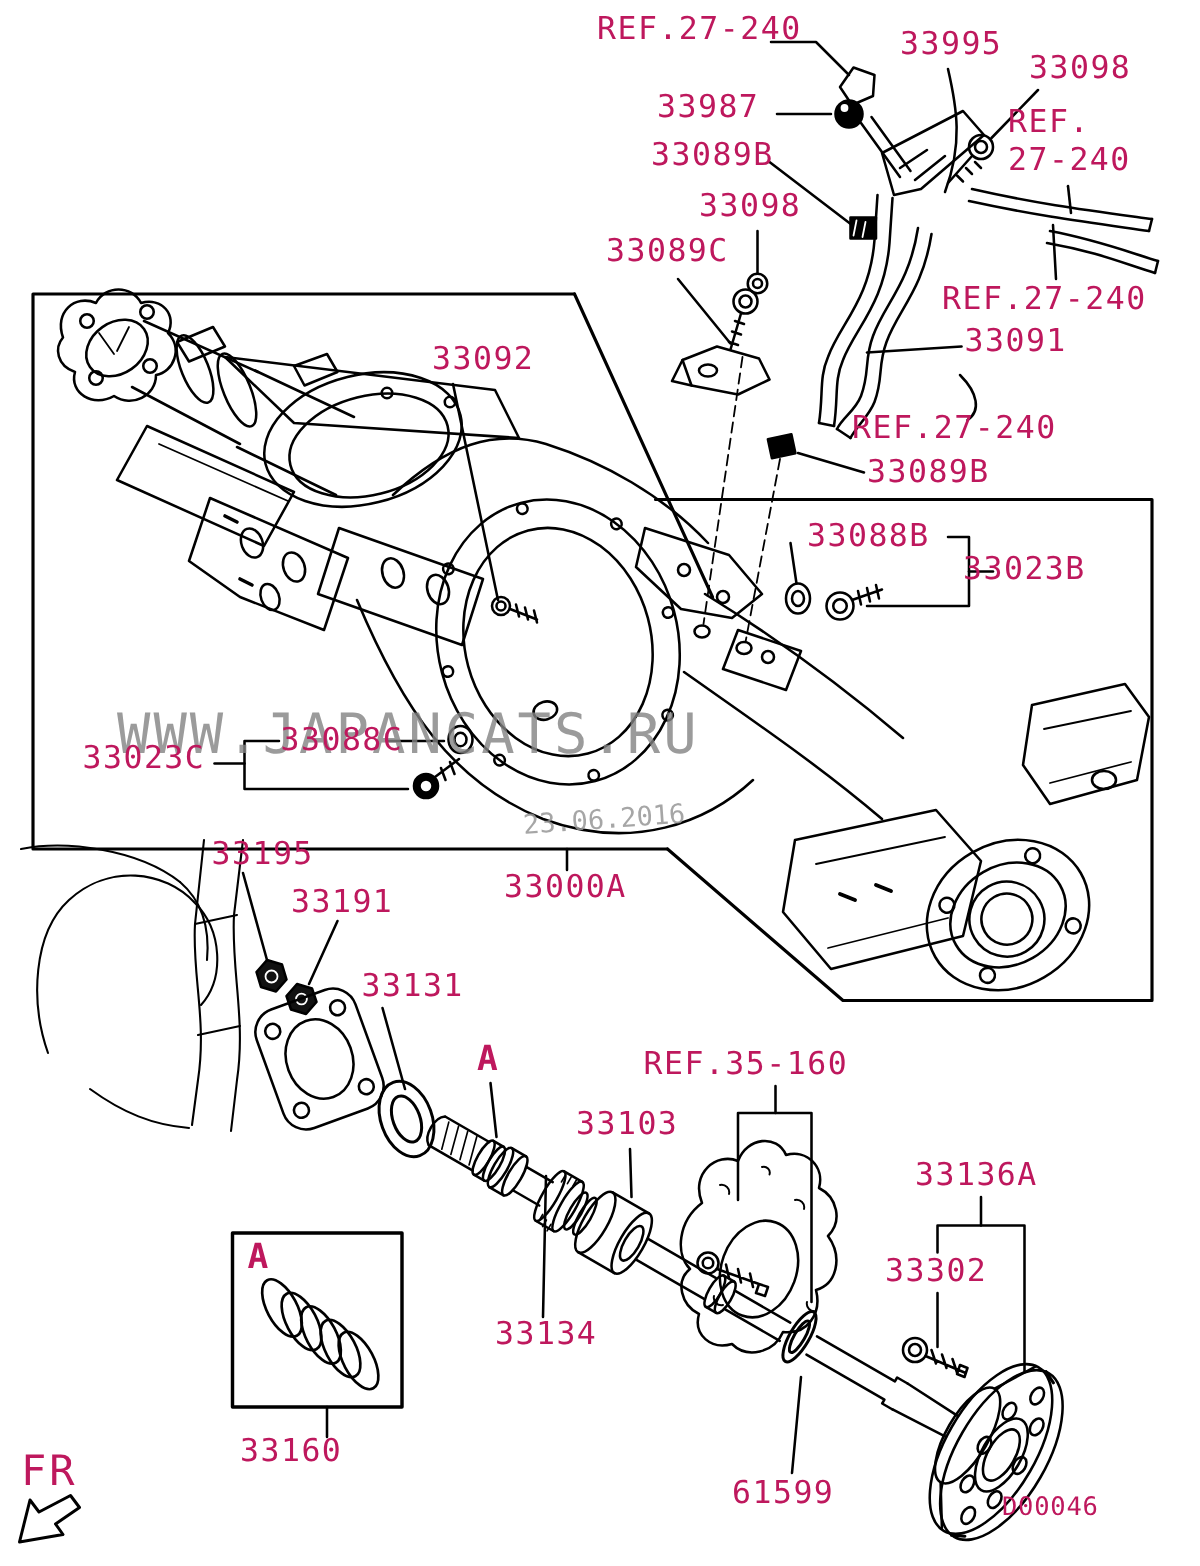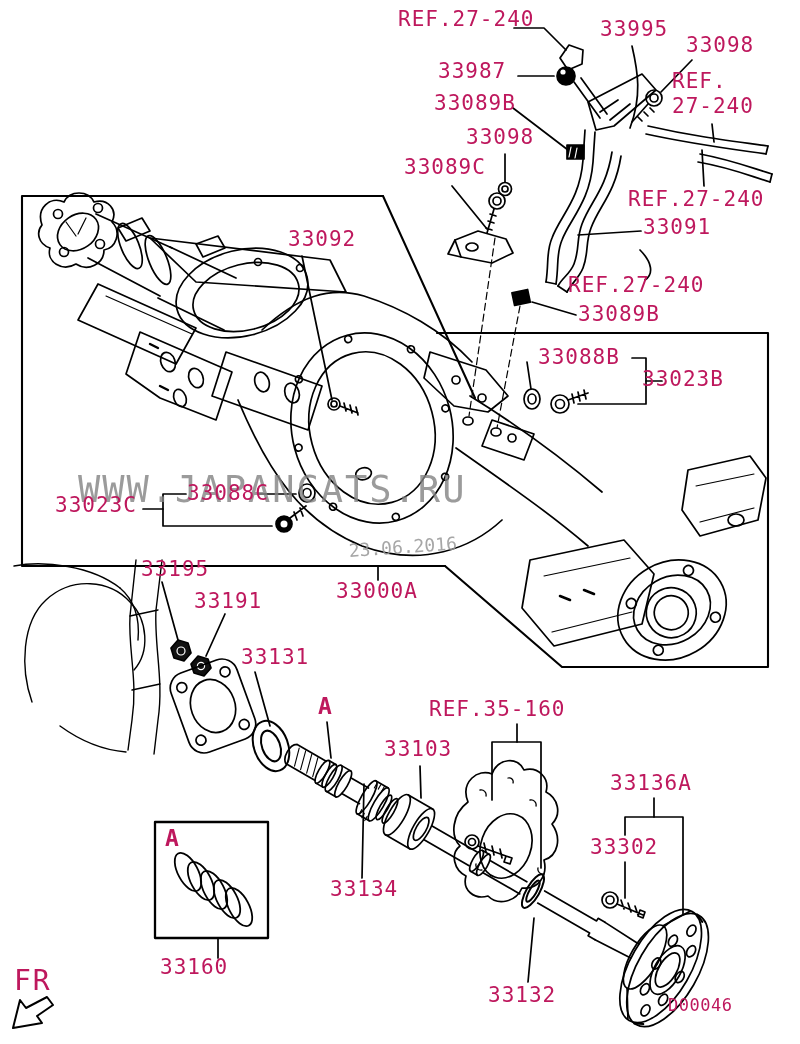--- a/index.html
+++ b/index.html
@@ -400,16 +400,16 @@
   <div class="lbl" style="left:194px;top:590px">33191</div>
   <div class="lbl" style="left:241px;top:646px">33131</div>
   <div class="lbl marker" style="left:318px;top:694px">A</div>
   <div class="lbl" style="left:429px;top:698px">REF.35-160</div>
   <div class="lbl" style="left:384px;top:738px">33103</div>
   <div class="lbl" style="left:610px;top:772px">33136A</div>
   <div class="lbl" style="left:590px;top:836px">33302</div>
   <div class="lbl" style="left:330px;top:878px">33134</div>
   <div class="lbl marker" style="left:165px;top:826px">A</div>
   <div class="lbl" style="left:160px;top:956px">33160</div>
-  <div class="lbl" style="left:488px;top:984px">33132</div>
+  <div class="lbl" style="left:488px;top:984px">61599</div>
   <div class="lbl small" style="left:668px;top:997px">D00046</div>
   <div class="lbl" style="left:14px;top:966px;font-size:28px;letter-spacing:2px">FR</div>
 </div>
 
 </body></html>

